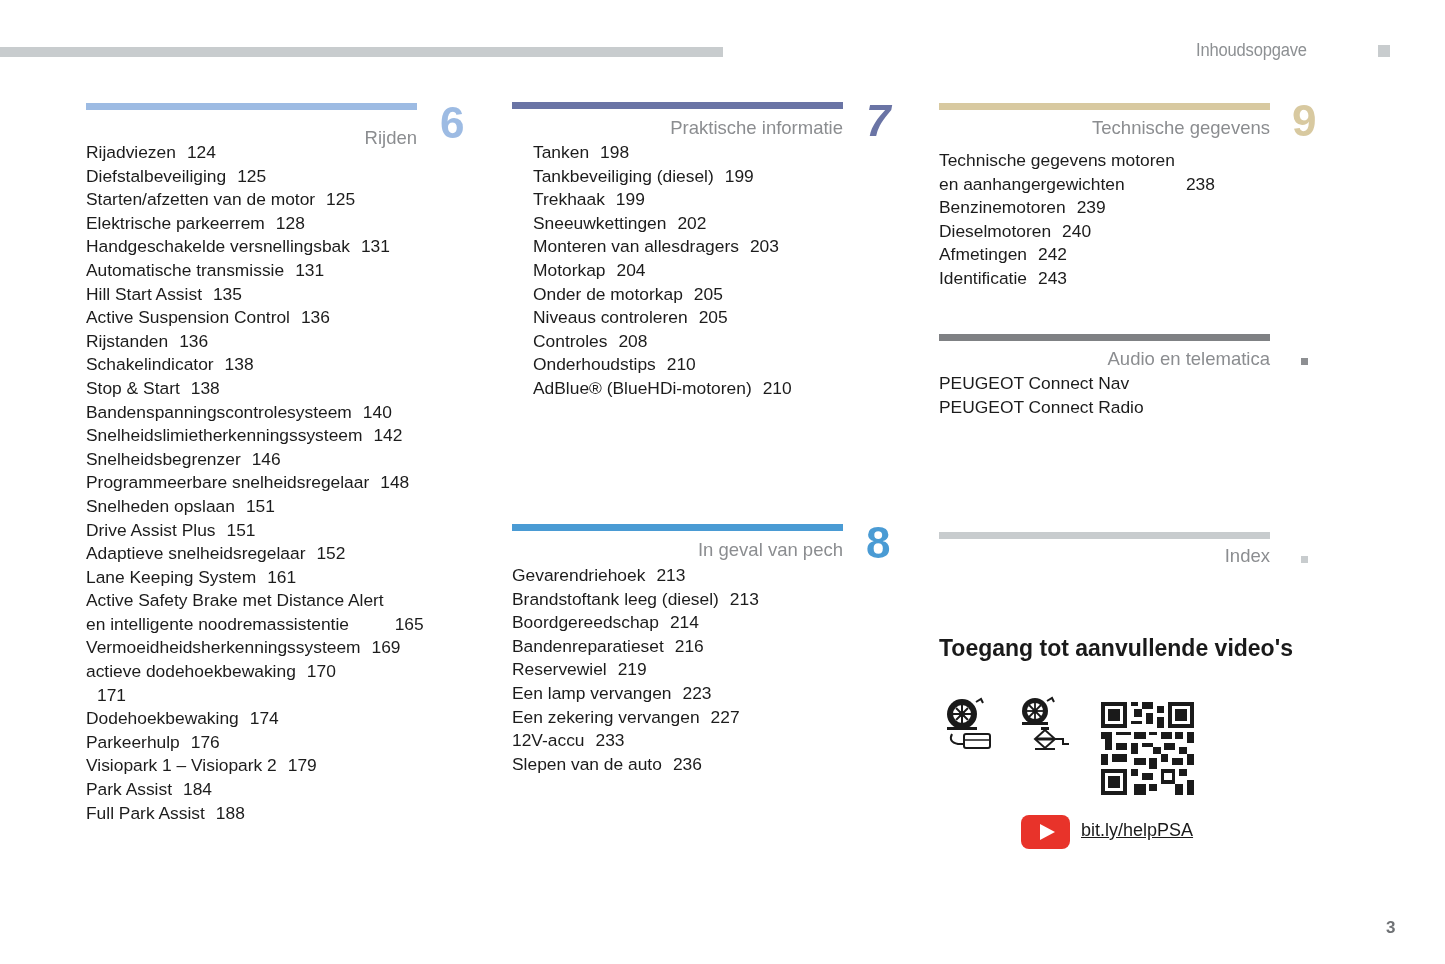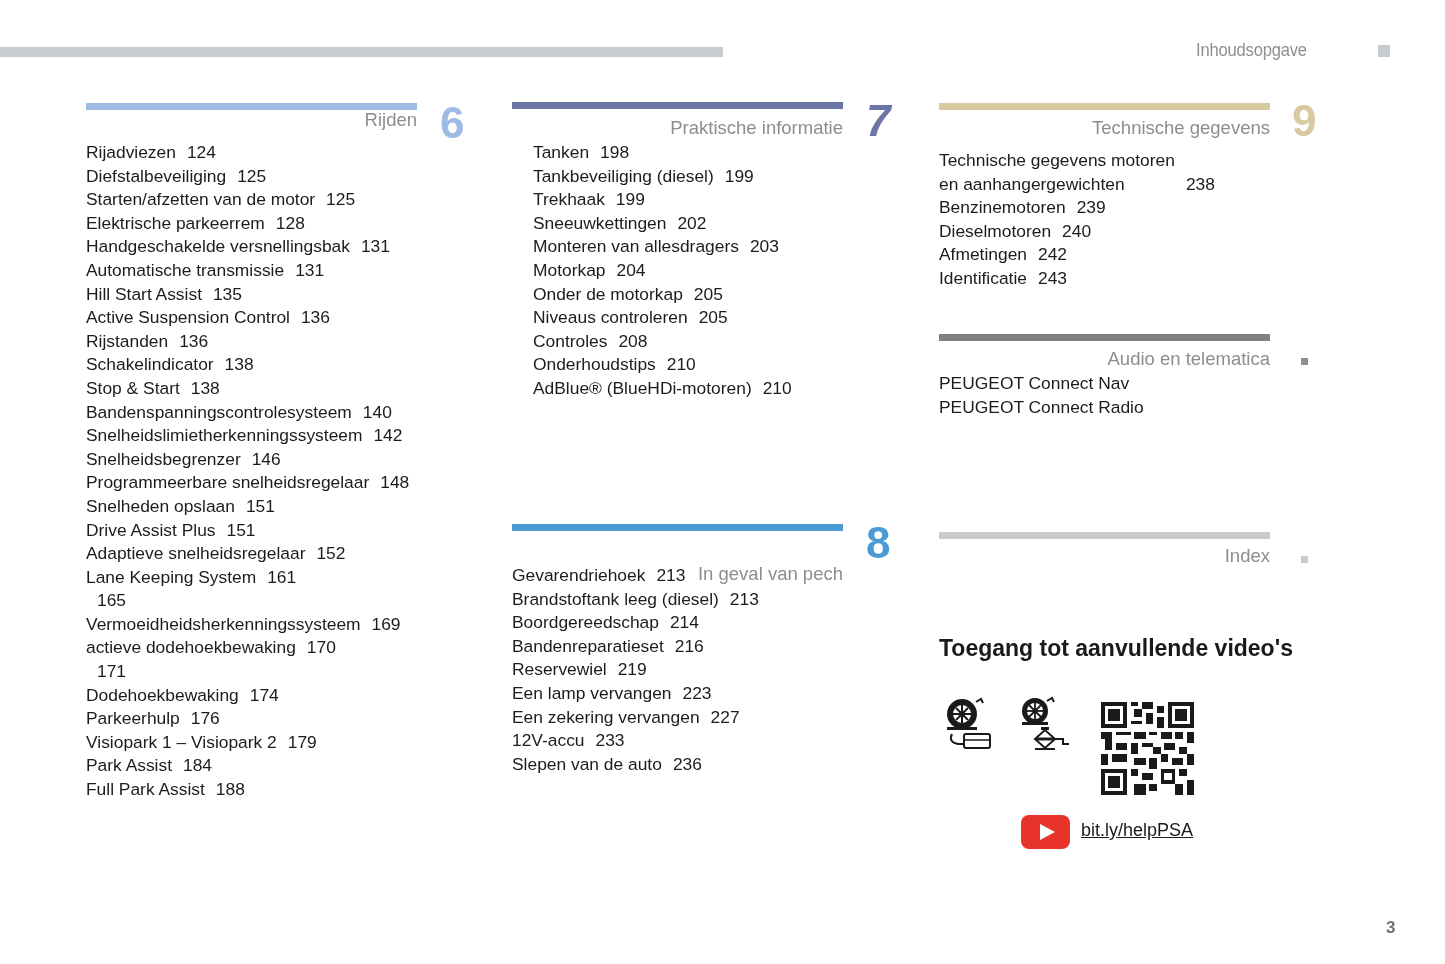--- a/index.html
+++ b/index.html
@@ -35,21 +35,21 @@
 </style>
 </head>
 <body>
 
 <div class="top-rule"></div>
 <div class="page-heading">Inhoudsopgave</div>
 <div class="heading-square"></div>
 
 <div class="section" style="left:86px; top:103px;">
   <div class="bar" style="background:#9dbbe3;"></div>
-  <div class="title" style="top:6px; left:0;">Rijden</div>
+  <div class="title" style="top:24px; left:0;">Rijden</div>
   <div class="num" style="left:354px; top:-2px; color:#9dbbe3;">6</div>
   <div class="entries" style="top:38px;" id="list-0">
       <div class="entry">
         <span class="label">Rijadviezen</span>
         <span class="page">124</span>
       </div>
       <div class="entry">
         <span class="label">Diefstalbeveiliging</span>
         <span class="page">125</span>
       </div>
@@ -115,20 +115,22 @@
       </div>
       <div class="entry">
         <span class="label">Adaptieve snelheidsregelaar</span>
         <span class="page">152</span>
       </div>
       <div class="entry">
         <span class="label">Lane Keeping System</span>
         <span class="page">161</span>
       </div>
       <div class="entry">
+        <span class="label">Active Safety Brake met Distance Alert
+en intelligente noodremassistentie</span>
         <span class="page">165</span>
       </div>
       <div class="entry">
         <span class="label">Vermoeidheidsherkenningssysteem</span>
         <span class="page">169</span>
       </div>
       <div class="entry">
         <span class="label">actieve dodehoekbewaking</span>
         <span class="page">170</span>
       </div>
@@ -205,21 +207,21 @@
       </div>
       <div class="entry">
         <span class="label">AdBlue® (BlueHDi-motoren)</span>
         <span class="page">210</span>
       </div>
     </div>
 </div>
 
 <div class="section" style="left:512px; top:524px;">
   <div class="bar" style="background:#4a9bd4;"></div>
-  <div class="title" style="top:15px; left:0;margin-top:24px;">In geval van pech</div>
+  <div class="title" style="top:15px; left:0;">In geval van pech</div>
   <div class="num" style="left:354px; top:-3px; color:#4a9bd4;">8</div>
   <div class="entries" style="top:40px;" id="list-2">
       <div class="entry">
         <span class="label">Gevarendriehoek</span>
         <span class="page">213</span>
       </div>
       <div class="entry">
         <span class="label">Brandstoftank leeg (diesel)</span>
         <span class="page">213</span>
       </div>

